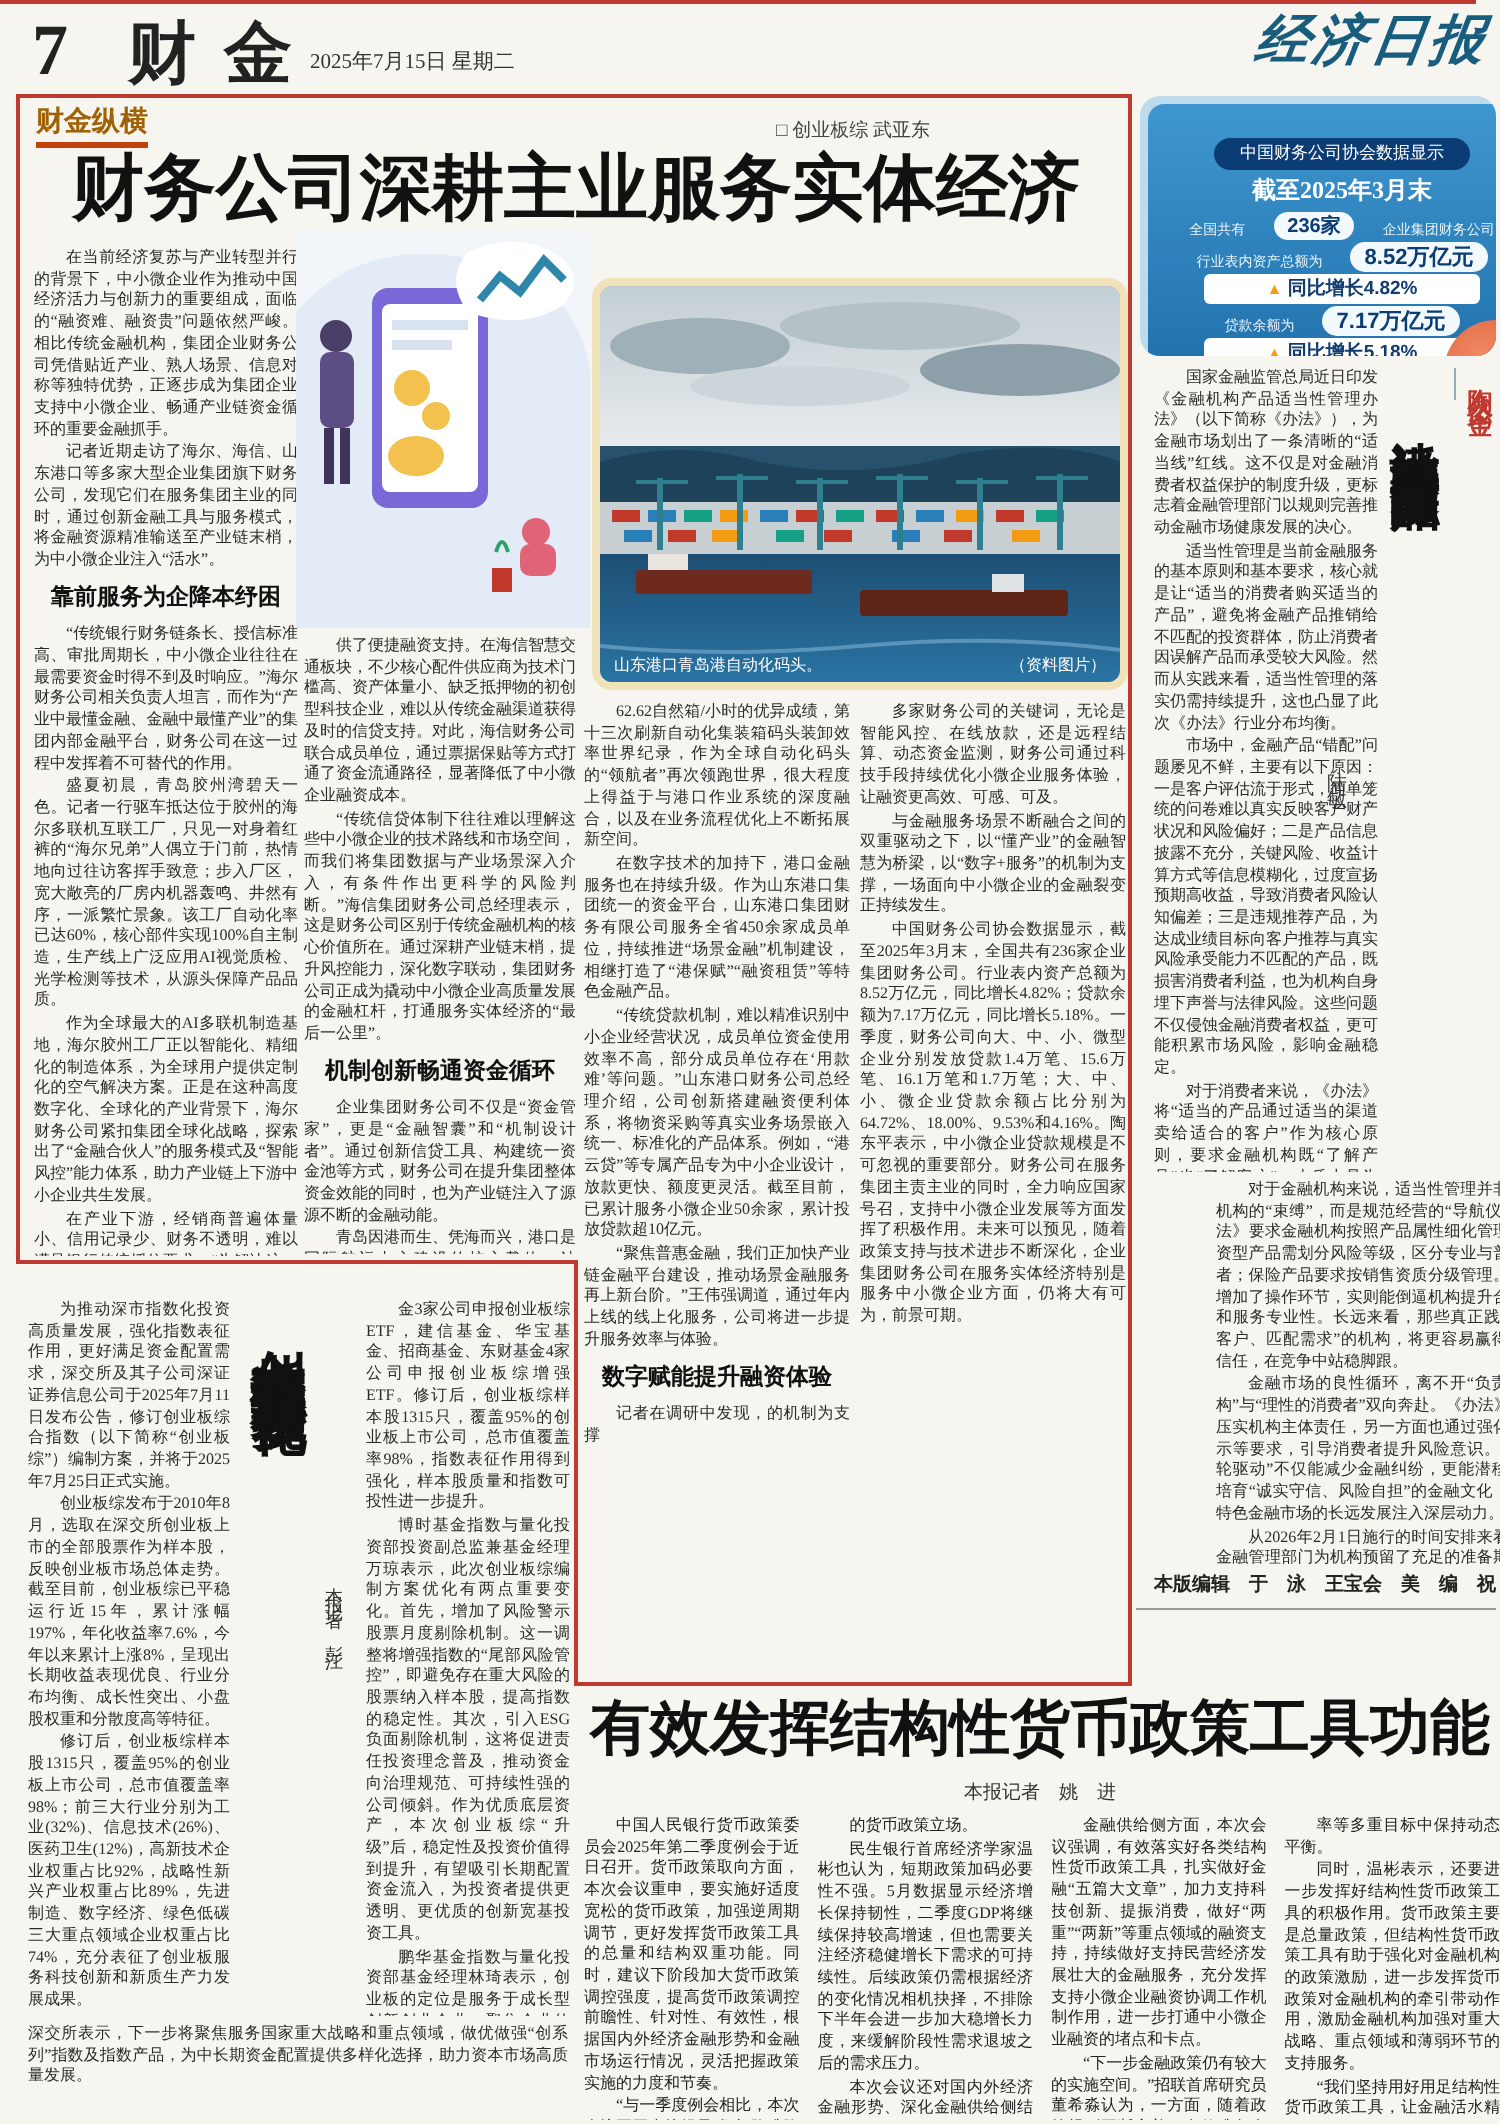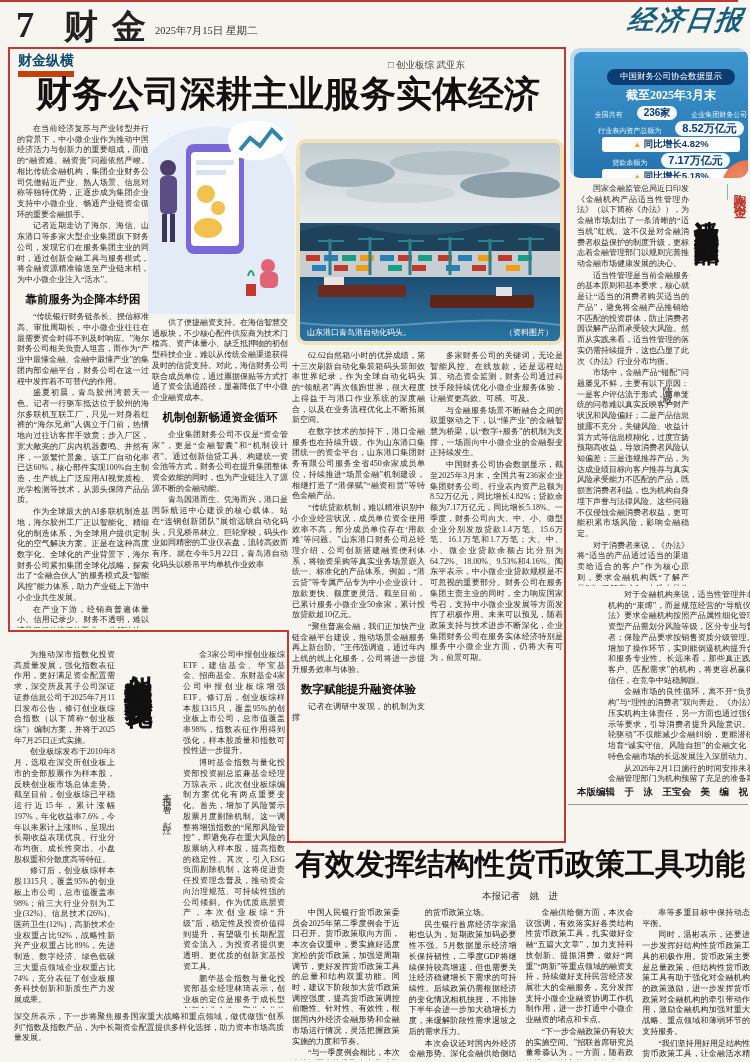--- a/index.html
+++ b/index.html
@@ -8,22 +8,22 @@
   .abs{position:absolute;}
   .redline{position:absolute;background:#bf3a30;}
   
   .pagenum{left:16px;top:4px;font-size:36px;font-weight:bold;}
   .section{left:64px;top:4px;font-size:34px;font-weight:bold;letter-spacing:14px;}
   .date{left:155px;top:24px;font-size:10.5px;color:#333;}
   .logo{left:628px;top:2px;font-size:27px;font-weight:bold;color:#185d7d;
         transform:skewX(-8deg);letter-spacing:2px;font-style:italic;}
   .toprule{left:6px;top:44px;width:738px;height:2px;background:#bf3a30;}
   
-  .kicker{left:18px;top:52px;font-size:14px;font-weight:bold;color:#0c4a6e;
-          border-bottom:6px solid #c2410c;padding-bottom:1px;}
+  .kicker{left:18px;top:52px;font-size:14px;font-weight:bold;color:#a16207;
+          border-bottom:3px solid #c2410c;padding-bottom:1px;}
   .mainbyline{left:388px;top:59px;font-size:9.5px;color:#444;}
   .maintitle{left:26px;top:70px;width:524px;text-align:center;font-size:36px;
              font-weight:bold;color:#111;white-space:nowrap;}
   .col{position:absolute;font-size:8px;line-height:1.34;text-align:justify;
        color:#2b2b2b;overflow:hidden;}
   .col p{margin:0 0 1px;text-indent:2em;}
   .col .subhead{font-weight:bold;text-align:center;font-size:11.5px;
                 text-indent:0;margin:6px 0 5px;color:#111;}
   
   .photo{left:296px;top:139px;width:260px;height:198px;border:4px solid #f0e3ba;
@@ -198,20 +198,21 @@
     <rect x="196" y="144" width="16" height="9" fill="#dfe3e6"></rect>
     <path d="M0,180 q60,6 130,0 q70,-6 130,2" stroke="#5a94b8" stroke-width="2" fill="none"></path>
   </svg>
   <div class="photocap">山东港口青岛港自动化码头。</div>
   <div class="photocredit">（资料图片）</div>
 </div>
 
 <div class="col" style="left:152px;top:318px;width:136px;height:309px;">
   <div>
       <p>供了便捷融资支持。在海信智慧交通板块，不少核心配件供应商为技术门槛高、资产体量小、缺乏抵押物的初创型科技企业，难以从传统金融渠道获得及时的信贷支持。对此，海信财务公司联合成员单位，通过票据保贴等方式打通了资金流通路径，显著降低了中小微企业融资成本。</p>
+      <p>“传统信贷体制下往往难以理解这些中小微企业的技术路线和市场空间，而我们将集团数据与产业场景深入介入，有条件作出更科学的风险判断。”海信集团财务公司总经理表示，这是财务公司区别于传统金融机构的核心价值所在。通过深耕产业链末梢，提升风控能力，深化数字联动，集团财务公司正成为撬动中小微企业高质量发展的金融杠杆，打通服务实体经济的“最后一公里”。</p>
     </div>
   <div class="subhead">机制创新畅通资金循环</div>
   <div>
       <p>企业集团财务公司不仅是“资金管家”，更是“金融智囊”和“机制设计者”。通过创新信贷工具、构建统一资金池等方式，财务公司在提升集团整体资金效能的同时，也为产业链注入了源源不断的金融动能。</p>
       <p>青岛因港而生、凭海而兴，港口是国际航运中心建设的核心载体。站在“连钢创新团队”展馆远眺自动化码头，只见桥吊林立、巨轮穿梭，码头作业如同精密的工业仪表盘，流转高效而有序。就在今年5月22日，青岛港自动化码头以桥吊平均单机作业效率</p>
     </div>
 </div>
 
 <div class="col" style="left:292px;top:351px;width:133px;height:487px;">
   <div>

